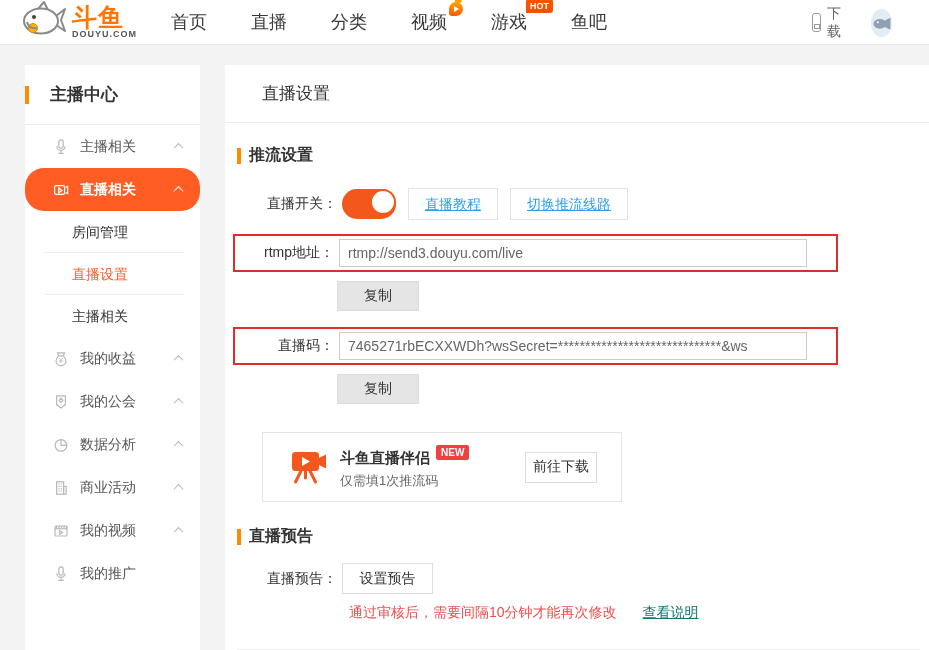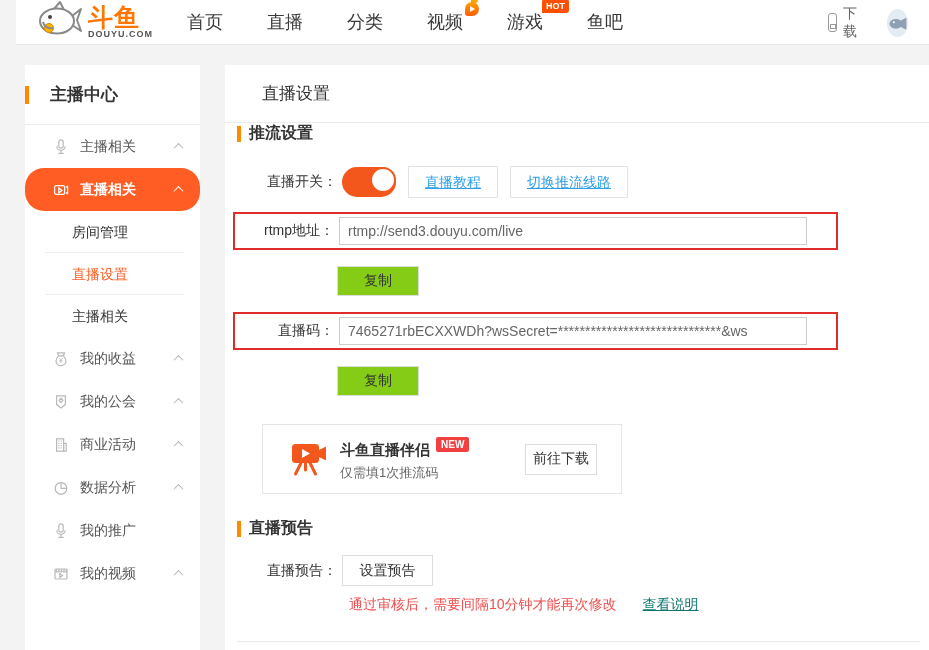--- a/index.html
+++ b/index.html
@@ -1,20 +1,20 @@
 <!DOCTYPE html>
 <html><head>
 <meta charset="utf-8">
 <style>
   * { margin:0; padding:0; box-sizing:border-box; }
   html,body { font-family:"Liberation Sans","DejaVu Sans",sans-serif; }
   .page { position:relative; width:929px; height:650px; background:#f3f3f4; overflow:hidden; }
 
   
-  .hdr { position:absolute; top:0; left:16px; right:0; height:45px; background:#fff;
+  .hdr { position:absolute; top:0; left:0; right:0; height:45px; background:#fff;
          border-bottom:1px solid #e6e6e6; display:flex; align-items:center; z-index:5; }
   .logo { display:flex; align-items:center; margin-left:18px; cursor:pointer; }
   .logo-text { margin-left:4px; }
   .logo-cn { font-size:25px; font-weight:bold; color:#ff7700; line-height:24px; letter-spacing:1px; }
   .logo-en { font-size:9px; font-weight:bold; color:#555; letter-spacing:1px; }
   .nav { display:flex; margin-left:34px; }
   .nav-item { position:relative; font-size:18px; color:#3a3a3a; margin-right:44px; cursor:pointer; white-space:nowrap; }
   .flame { position:absolute; top:-8px; right:-16px; width:14px; height:14px;
            background:linear-gradient(180deg,#ffa200,#ff5a00); border-radius:50% 50% 50% 3px; }
   .flame::before { content:""; position:absolute; top:-4px; left:6px; width:6px; height:6px;
@@ -53,40 +53,40 @@
             border-bottom:1px solid #efefef; }
   .sb-sub.active { color:#ff5d23; }
   svg.sbi { stroke:#b9b9b9; fill:none; stroke-width:1.2; }
   svg.sbi text { stroke:none; fill:#b9b9b9; }
 
   
   .main { position:absolute; top:65px; left:225px; width:704px; bottom:0; background:#fff; }
   .m-title { height:58px; line-height:58px; padding-left:37px; font-size:17px; color:#333;
              border-bottom:1px solid #ebebeb; }
   .m-body { padding-left:12px; }
-  .sec-head { display:flex; align-items:center; font-size:16px; font-weight:bold; color:#333; }
+  .sec-head { display:flex; align-items:center; margin-top:22px; font-size:16px; font-weight:bold; color:#333; }
   .sec-bar { width:4px; height:16px; background:#ff8a00; margin-right:8px; }
   .row { display:flex; align-items:center; }
   .flabel { width:100px; text-align:right; font-size:14px; color:#333; flex-shrink:0; }
   .switch-row { margin-top:22px; height:32px; }
   .toggle { width:54px; height:30px; background:#f4571c; border-radius:15px; position:relative;
             margin-left:5px; cursor:pointer; }
   .knob { position:absolute; right:0; top:0; width:26px; height:26px; background:#fff;
           border:2px solid #f4571c; border-radius:50%; }
   .link-btn { margin-left:12px; height:32px; line-height:30px; padding:0 16px;
               border:1px solid #e3e3e3; font-size:14px; cursor:pointer; background:#fff; }
   .link-btn:first-of-type { margin-left:24px; }
   .link-btn a { color:#2e9fe8; text-decoration:underline; }
   .red-box { margin-top:14px; margin-left:-4px; width:605px; height:38px;
              border:2px solid #e22b2b; display:flex; align-items:center; }
   .red-box .flabel { width:99px; }
   .txt-input { margin-left:5px; width:468px; height:28px; border:1px solid #ccc; font-size:14px;
                color:#666; padding:0 8px; font-family:"Liberation Sans","DejaVu Sans",sans-serif; }
-  .copy-btn { display:block; margin:16px 0 0 100px; width:82px; height:30px; border:1px solid #ddd;
-              background:#84cc16; font-size:14px; color:#333; cursor:pointer;
+  .copy-btn { display:block; margin:9px 0 0 100px; width:82px; height:30px; border:1px solid #ddd;
+              background:#e5e5e5; font-size:14px; color:#333; cursor:pointer;
               font-family:"Liberation Sans","DejaVu Sans",sans-serif; }
   .gap16 { margin-top:16px; }
   .comp { margin:28px 0 0 25px; width:360px; height:70px; border:1px solid #e5e5e5;
           display:flex; align-items:center; }
   .comp-icon { margin-left:27px; display:flex; }
   .comp-mid { margin-left:12px; }
   .comp-title { font-size:15px; font-weight:bold; color:#333; }
   .new-badge { display:inline-block; background:#f04040; color:#fff; font-size:10px; font-weight:bold;
                padding:2px 5px; border-radius:2px; margin-left:6px; vertical-align:7px; }
   .comp-sub { font-size:13px; color:#666; margin-top:4px; }
@@ -215,63 +215,63 @@
           <path d="M9 5.2l1.9 2.1L9 9.5 7.1 7.3z"></path>
         </svg>
       </span>
       <span class="lbl">我的公会</span>
       <span class="chev"></span>
     </div>
 
     <div class="sb-item">
       <span class="icon">
         <svg class="sbi" width="18" height="18" viewBox="0 0 18 18">
+          <circle cx="9" cy="9.4" r="5.8"></circle>
+          <path d="M9 3.6v5.8h5.8"></path>
+        </svg>
+      </span>
+      <span class="lbl">数据分析</span>
+      <span class="chev"></span>
+    </div>
+
+    <div class="sb-item">
+      <span class="icon">
+        <svg class="sbi" width="18" height="18" viewBox="0 0 18 18">
           <rect x="4.6" y="2.8" width="7" height="12.4"></rect>
           <rect x="11.6" y="7.4" width="2.6" height="7.8"></rect>
           <path d="M6.4 5h1.1M8.7 5h1.1M6.4 7.3h1.1M8.7 7.3h1.1M6.4 9.6h1.1M8.7 9.6h1.1M6.4 11.9h1.1M8.7 11.9h1.1"></path>
         </svg>
       </span>
       <span class="lbl">商业活动</span>
       <span class="chev"></span>
     </div>
 
     <div class="sb-item">
       <span class="icon">
         <svg class="sbi" width="18" height="18" viewBox="0 0 18 18">
-          <circle cx="9" cy="9.4" r="5.8"></circle>
-          <path d="M9 3.6v5.8h5.8"></path>
-        </svg>
-      </span>
-      <span class="lbl">数据分析</span>
+          <rect x="3" y="4" width="12" height="10" rx="1"></rect>
+          <path d="M3 6.8h12"></path>
+          <path d="M5 4l-1 2.8M7.5 4l-1 2.8M10 4l-1 2.8M12.5 4l-1 2.8M15 4l-1 2.8"></path>
+          <path d="M7.8 8.8l2.8 1.8-2.8 1.8z"></path>
+        </svg>
+      </span>
+      <span class="lbl">我的视频</span>
       <span class="chev"></span>
     </div>
 
     <div class="sb-item">
       <span class="icon">
         <svg class="sbi" width="18" height="18" viewBox="0 0 18 18">
           <rect x="6.8" y="1.8" width="4.4" height="8.4" rx="2.2"></rect>
           <path d="M4.8 8.2a4.2 4.2 0 0 0 8.4 0"></path>
           <line x1="9" y1="12.4" x2="9" y2="15"></line>
           <line x1="6.2" y1="15.4" x2="11.8" y2="15.4"></line>
         </svg>
       </span>
       <span class="lbl">我的推广</span>
-    </div>
-
-    <div class="sb-item">
-      <span class="icon">
-        <svg class="sbi" width="18" height="18" viewBox="0 0 18 18">
-          <rect x="3" y="4" width="12" height="10" rx="1"></rect>
-          <path d="M3 6.8h12"></path>
-          <path d="M5 4l-1 2.8M7.5 4l-1 2.8M10 4l-1 2.8M12.5 4l-1 2.8M15 4l-1 2.8"></path>
-          <path d="M7.8 8.8l2.8 1.8-2.8 1.8z"></path>
-        </svg>
-      </span>
-      <span class="lbl">我的视频</span>
-      <span class="chev"></span>
     </div>
   </div>
 
   <div class="main">
     <div class="m-title">直播设置</div>
 
     <div class="m-body">
 
       <div class="sec-head">
         <span class="sec-bar"></span>

